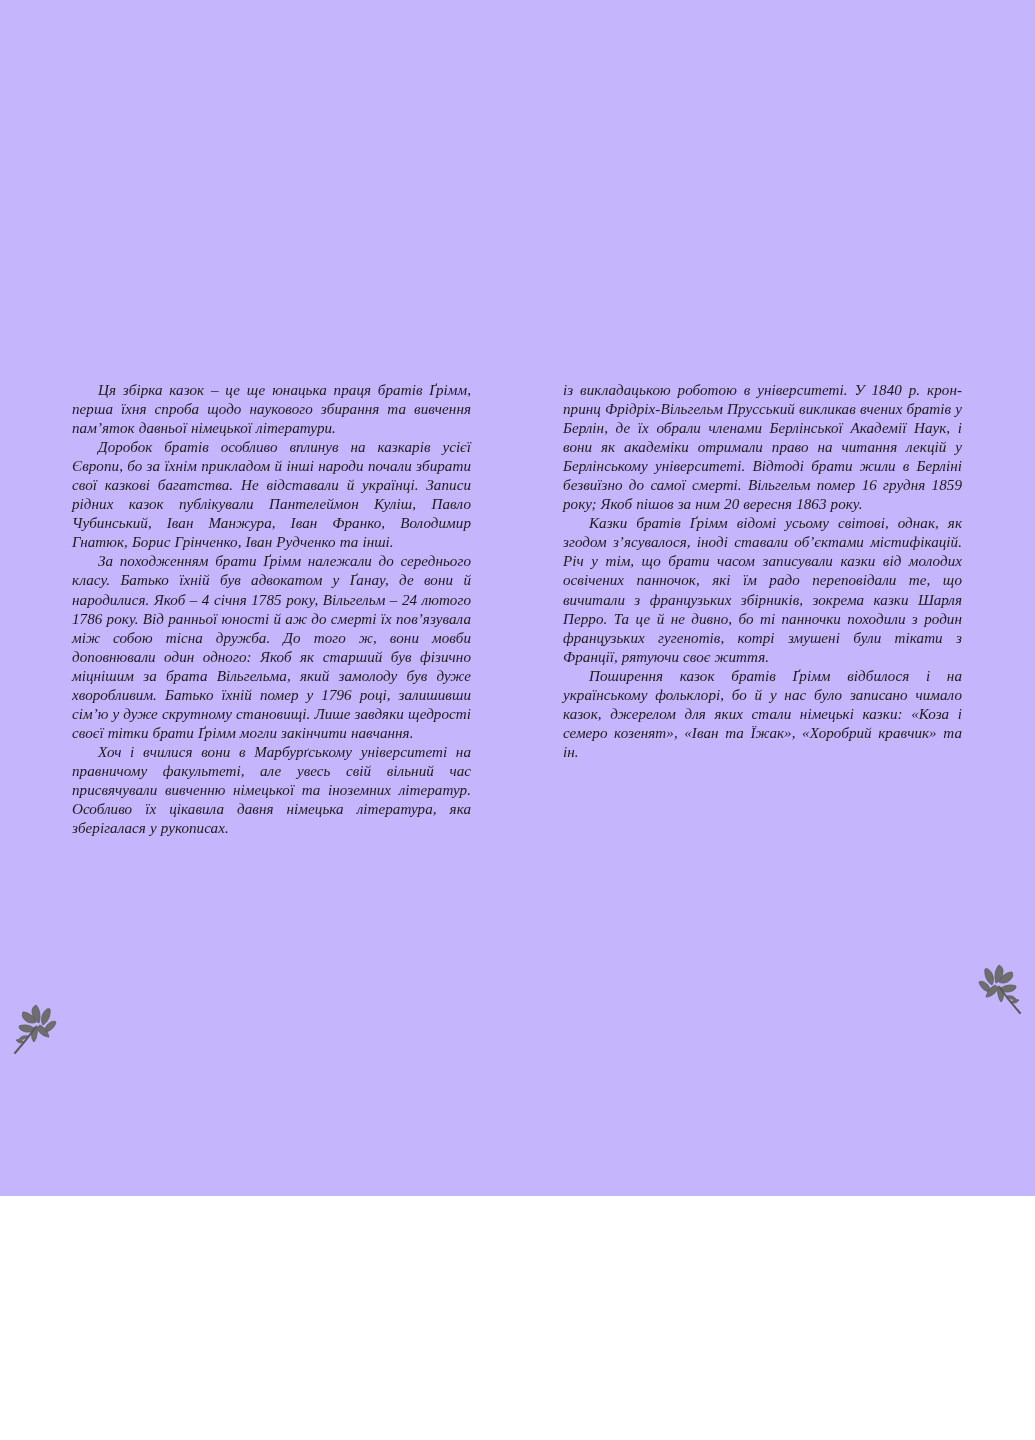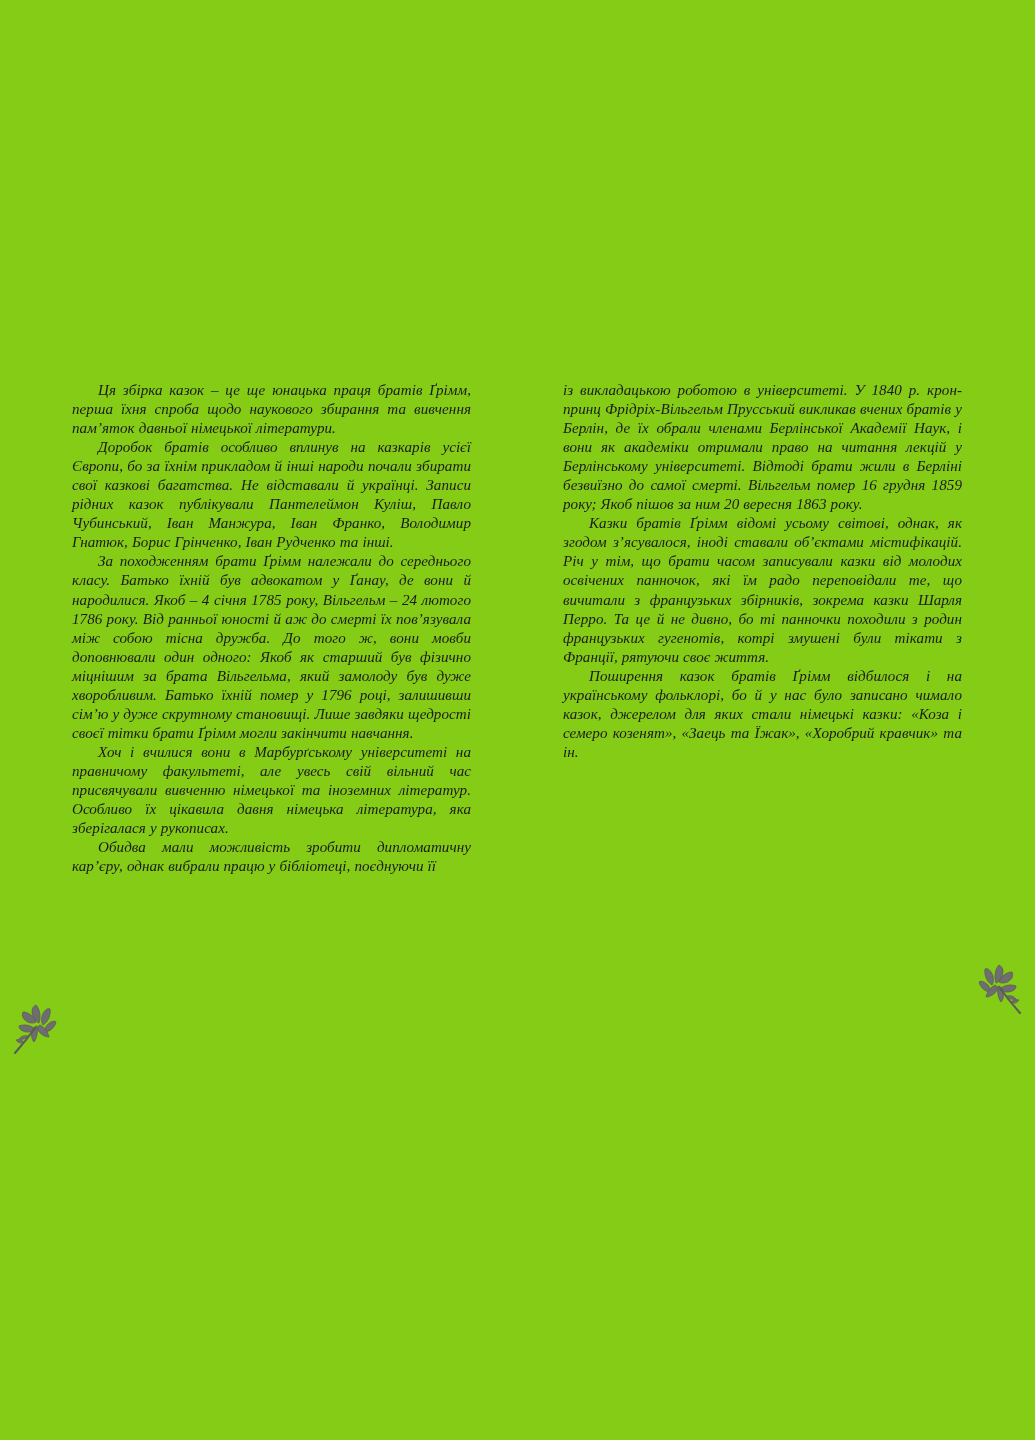--- a/index.html
+++ b/index.html
@@ -3,22 +3,22 @@
 <meta charset="utf-8">
 <style>
   html, body {
     margin: 0;
     padding: 0;
     background: #ffffff;
   }
   .page {
     position: relative;
     width: 1035px;
-    height: 1440px;
-    background: #84cc16;
+    height: 1196px;
+    background: #c4b5fd;
     overflow: hidden;
     font-family: "Liberation Serif", "DejaVu Serif", serif;
   }
   .columns {
     position: absolute;
     left: 72px;
     top: 381px;
     width: 891px;
     display: flex;
     flex-direction: row;
@@ -72,27 +72,26 @@
 
 <div class="page">
 
   <div class="columns">
 
     <div class="column">
       <p class="para">Ця збірка казок – це ще юнацька праця братів Ґрімм, перша їхня спроба щодо наукового збирання та вивчення пам’яток давньої німецької літератури.</p>
       <p class="para">Доробок братів особливо вплинув на казкарів усієї Європи, бо за їхнім прикладом й інші народи почали збирати свої казкові багатства. Не відставали й українці. Записи рідних казок публікували Пантелеймон Куліш, Павло Чубинський, Іван Манжура, Іван Франко, Володимир Гнатюк, Борис Грінченко, Іван Рудченко та інші.</p>
       <p class="para">За походженням брати Ґрімм належали до середнього класу. Батько їхній був адвокатом у Ґанау, де вони й народилися. Якоб – 4 січня 1785 року, Вільгельм – 24 лютого 1786 року. Від ранньої юності й аж до смерті їх пов’язувала між собою тісна дружба. До того ж, вони мовби доповнювали один одного: Якоб як старший був фізично міцнішим за брата Вільгельма, який замолоду був дуже хворобливим. Батько їхній помер у 1796 році, залишивши сім’ю у дуже скрутному становищі. Лише завдяки щедрості своєї тітки брати Ґрімм могли закінчити навчання.</p>
       <p class="para">Хоч і вчилися вони в Марбурґському університеті на правничому факультеті, але увесь свій вільний час присвячували вивченню німецької та іноземних літератур. Особливо їх цікавила давня німецька література, яка зберігалася у рукописах.</p>
-      <p class="para">Обидва мали можливість зробити дипломатичну кар’єру, однак вибрали працю у бібліотеці, поєднуючи її</p>
     </div>
 
     <div class="column">
       <p class="para cont">із викладацькою роботою в університеті. У 1840 р. крон-принц Фрідріх-Вільгельм Прусський викликав вчених братів у Берлін, де їх обрали членами Берлінської Академії Наук, і вони як академіки отримали право на читання лекцій у Берлінському університеті. Відтоді брати жили в Берліні безвиїзно до самої смерті. Вільгельм помер 16 грудня 1859 року; Якоб пішов за ним 20 вересня 1863 року.</p>
       <p class="para">Казки братів Ґрімм відомі усьому світові, однак, як згодом з’ясувалося, іноді ставали об’єктами містифікацій. Річ у тім, що брати часом записували казки від молодих освічених панночок, які їм радо переповідали те, що вичитали з французьких збірників, зокрема казки Шарля Перро. Та це й не дивно, бо ті панночки походили з родин французьких гугенотів, котрі змушені були тікати з Франції, рятуючи своє життя.</p>
-      <p class="para">Поширення казок братів Ґрімм відбилося і на українському фольклорі, бо й у нас було записано чимало казок, джерелом для яких стали німецькі казки: «Коза і семеро козенят», «Заець та Їжак», «Хоробрий кравчик» та ін.</p>
+      <p class="para">Поширення казок братів Ґрімм відбилося і на українському фольклорі, бо й у нас було записано чимало казок, джерелом для яких стали німецькі казки: «Коза і семеро козенят», «Іван та Їжак», «Хоробрий кравчик» та ін.</p>
     </div>
 
   </div>
 
   <div class="ornament left">
     <svg viewBox="0 0 62 72" xmlns="http://www.w3.org/2000/svg">
       <g fill="#6e6e6e" stroke="#5a5a5a" stroke-width="0.8">
         <path d="M30 10 C34 14 35 22 33 28 C30 27 26 22 26 16 C26 13 28 11 30 10 Z"></path>
         <path d="M44 14 C45 20 42 27 37 30 C35 27 35 21 38 17 C40 14 42 13 44 14 Z"></path>
         <path d="M17 17 C22 17 28 21 30 27 C27 29 21 28 18 24 C16 22 16 19 17 17 Z"></path>

